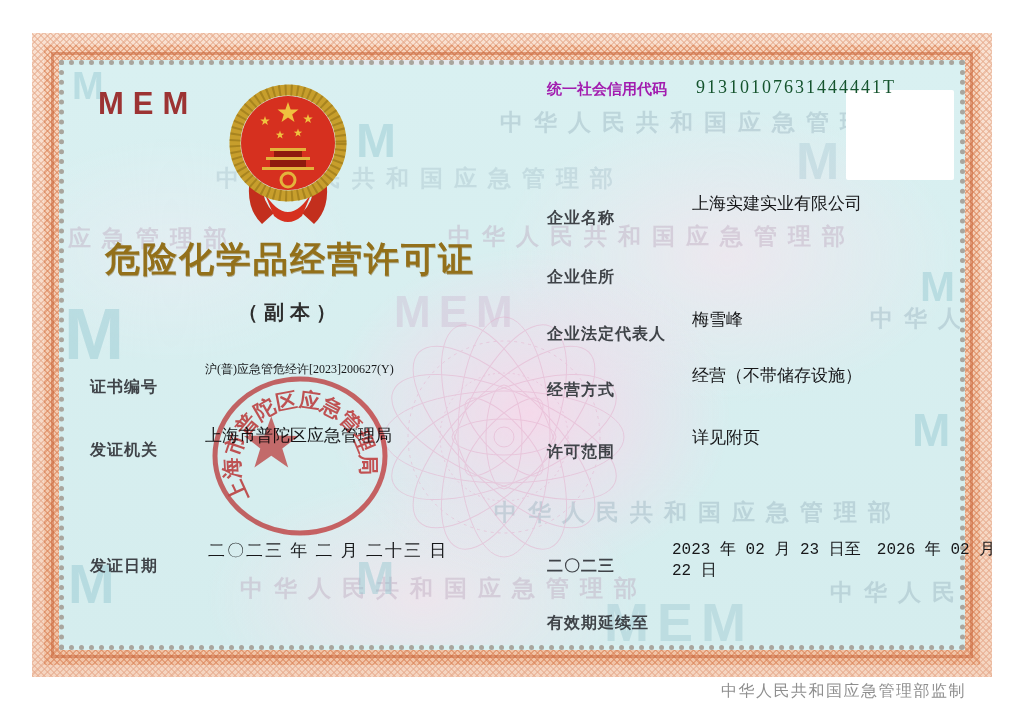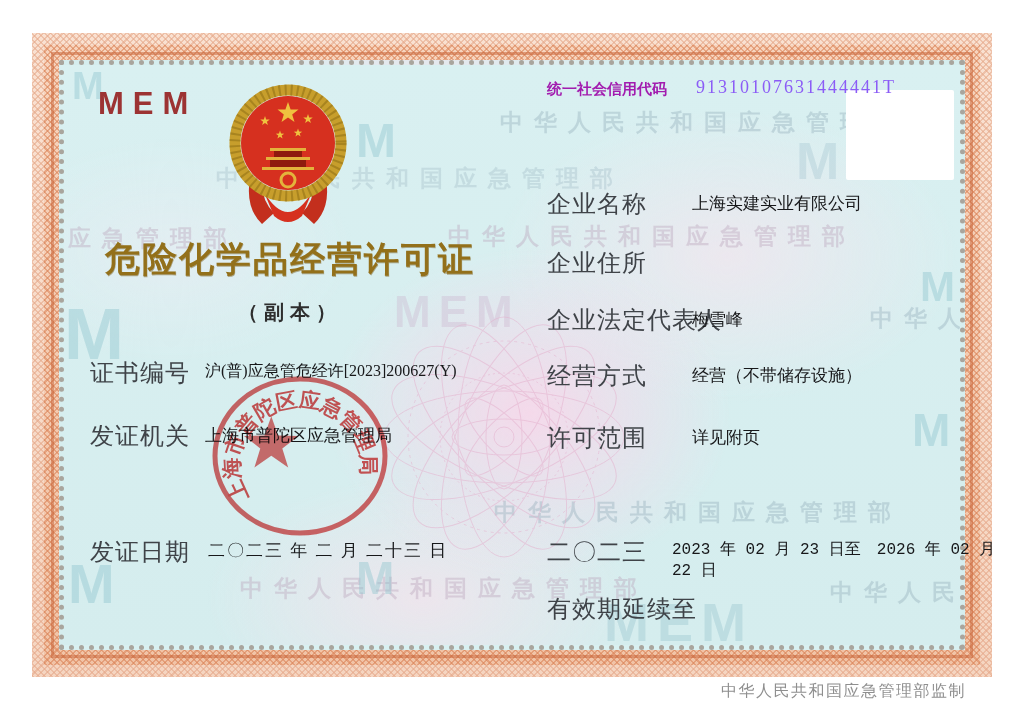--- a/index.html
+++ b/index.html
@@ -26,24 +26,24 @@
     overflow:hidden;}
 
   
   .wm{position:absolute;white-space:nowrap;pointer-events:none;}
   .wm-row{font-size:23px;letter-spacing:11px;color:rgba(145,170,185,.38);font-weight:bold;}
   .wm-row.pinkish{color:rgba(185,160,185,.38);}
   .wm-m{font-weight:bold;color:rgba(140,195,205,.42);font-family:"Liberation Sans",sans-serif;}
   .wm-mem{font-weight:bold;letter-spacing:8px;color:rgba(150,190,200,.40);}
 
   
-  .label{position:absolute;color:#3f4348;font-weight:400;font-size:24px;letter-spacing:1px;z-index:4;}
+  .label{position:absolute;color:#3f4348;font-weight:700;font-size:16px;letter-spacing:1px;z-index:4;margin-top:20px;}
   .value{position:absolute;color:#17181a;font-size:17px;font-family:"Liberation Serif","DejaVu Serif",serif;z-index:4;}
   .credit-label{position:absolute;color:#a21caf;font-weight:600;font-size:15px;z-index:4;}
-  .credit-value{position:absolute;color:#8b5cf6;font-size:18px;letter-spacing:2px;font-family:"Liberation Serif","DejaVu Serif",serif;z-index:4;}
+  .credit-value{position:absolute;color:#14532d;font-size:18px;letter-spacing:2px;font-family:"Liberation Serif","DejaVu Serif",serif;z-index:4;}
   .mem-logo{position:absolute;left:98px;top:86px;color:#9c3333;font-size:31px;font-weight:bold;letter-spacing:9px;z-index:4;}
   .cert-title{position:absolute;left:85px;top:236px;width:410px;text-align:center;color:#93701a;
     font-size:35px;font-weight:bold;letter-spacing:2px;z-index:4;
     text-shadow:0.6px 0.8px 0 rgba(110,80,10,.45);}
   .cert-subtitle{position:absolute;left:85px;top:299px;width:410px;text-align:center;color:#2e2e2e;
     font-size:20px;font-weight:bold;letter-spacing:6px;z-index:4;}
   .footer-note{position:absolute;right:58px;top:681px;color:#8f8f8f;font-size:16px;letter-spacing:1.5px;z-index:4;}
 
   .patch{position:absolute;left:846px;top:90px;width:108px;height:90px;background:#ffffff;z-index:3;border-radius:2px;}
 
@@ -153,21 +153,21 @@
   <div class="label" style="left:547px;top:422px;text-align:right;">许可范围</div>
   <div class="value" style="left:692px;top:426px;">详见附页</div>
 
   <div class="label" style="left:547px;top:536px;">二〇二三</div>
   <div class="value" style="left:672px;top:539px;font-size:16px;font-family:Liberation Mono, monospace;">2023 年 02 月 23 日至　2026 年 02 月 22 日</div>
 
   <div class="label" style="left:547px;top:593px;">有效期延续至</div>
   <div class="value" style="left:730px;top:597px;"></div>
 
   <div class="label" style="left:90px;top:357px;">证书编号</div>
-  <div class="value" style="left:205px;top:361px;font-size:16px;">沪(普)应急管危经许[2023]200627(Y)</div>
+  <div class="value" style="left:205px;top:361px;font-size:12px;">沪(普)应急管危经许[2023]200627(Y)</div>
 
   <div class="label" style="left:90px;top:420px;">发证机关</div>
   <div class="value" style="left:205px;top:424px;">上海市普陀区应急管理局</div>
 
   <div class="label" style="left:90px;top:536px;">发证日期</div>
   <div class="value" style="left:208px;top:539px;letter-spacing:2px;">二〇二三 年 二 月 二十三 日</div>
 
   <svg class="stamp" width="200" height="200" viewBox="0 0 200 200">
     <ellipse cx="100" cy="98" rx="85" ry="77" fill="none" stroke="#e04a4a" stroke-width="5" opacity="0.9"></ellipse>
     <polygon points="100,64 104.4,76.4 117.6,76.7 107.1,84.7 110.9,97.1 100,89.5 89.1,97.1 92.9,84.7 82.4,76.7 95.6,76.4" transform="translate(0,18) scale(1.55) translate(-54,-38)" fill="#e04a4a" opacity="0.85"></polygon>

